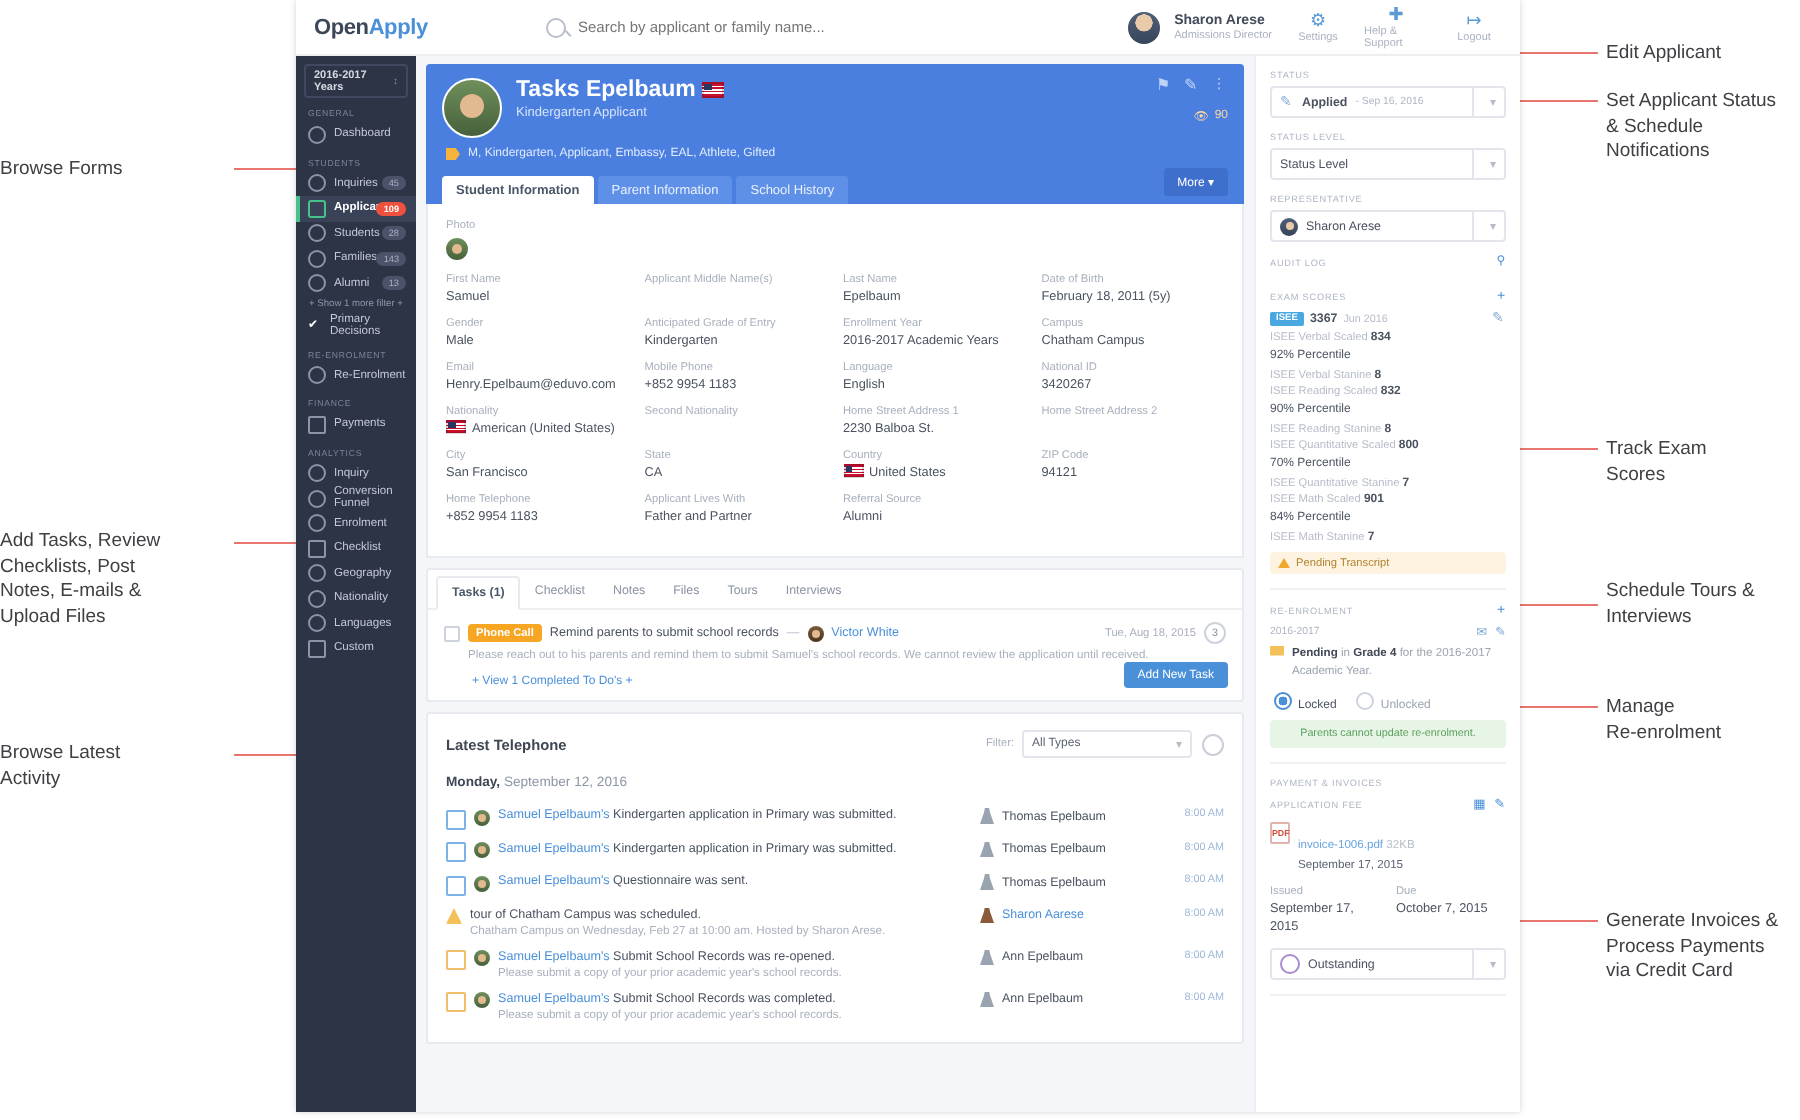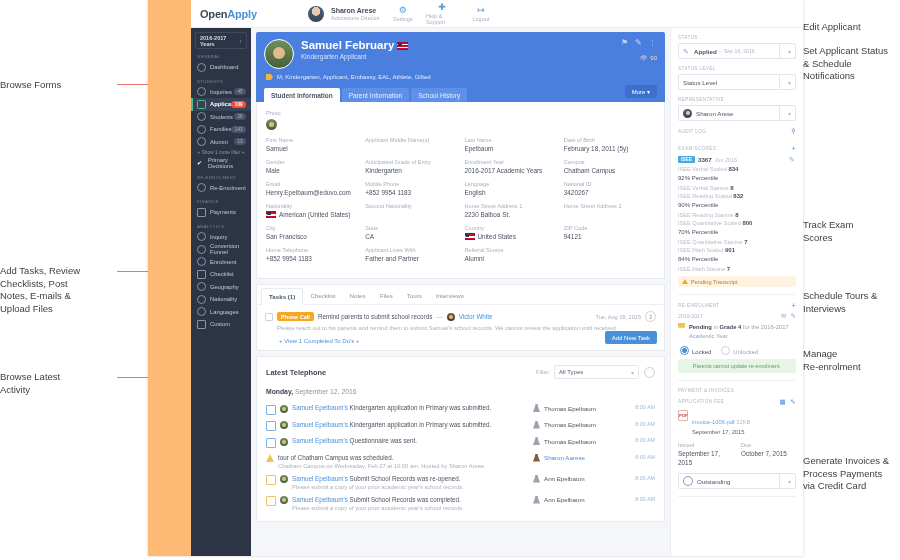--- a/index.html
+++ b/index.html
@@ -9,23 +9,22 @@
     background:#ffffff;
   }
   
   .annot{position:absolute;font-size:9.5px;color:#3f4043;line-height:12.5px;}
   .annot.r{text-align:left;}
   .annot.l{text-align:left;}
   .aline{position:absolute;height:1px;background:#e8756f;}
   
   .app{
     position:absolute;left:148px;top:0;width:612px;height:556px;
-    background:#fdba74;overflow:hidden;
+    background:#14b8a6;overflow:hidden;
     box-shadow:0 0 3px rgba(0,0,0,.18);
-    padding-left:43px;
   }
   
   .topbar{height:27px;background:#fff;display:flex;align-items:center;
           border-bottom:1px solid #eceef1;}
   .logo{width:108px;padding-left:9px;font-size:11px;font-weight:bold;color:#3c4858;letter-spacing:-.2px;}
   .logo span{color:#4a90d9;font-weight:bold;}
   .searchwrap{flex:1;display:flex;align-items:center;gap:4px;padding-left:8px;}
   .searchwrap .mag{width:8px;height:8px;border:1.2px solid #b9c0cc;border-radius:50%;position:relative;flex:none;}
   .searchwrap .mag:after{content:"";position:absolute;width:3.5px;height:1.2px;background:#b9c0cc;transform:rotate(45deg);right:-3px;bottom:0px;}
   .searchwrap input{border:0;outline:0;font-size:7.5px;color:#9aa3b0;width:200px;background:transparent;font-family:inherit;}
@@ -221,20 +220,24 @@
 Process Payments
 via Credit Card</div>
 <div class="aline" style="left:741px;top:460px;width:58px;"></div>
 
 <div class="app">
 
   <div class="topbar">
     <div class="logo">
       <span style="color:#3c4858;">Open</span><span>Apply</span>
     </div>
+    <div class="searchwrap">
+      <div class="mag"></div>
+      <input placeholder="Search by applicant or family name..." style="">
+    </div>
     <div class="topuser">
       <div class="uav"></div>
       <div>
         <div class="uname">Sharon Arese</div>
         <div class="urole">Admissions Director</div>
       </div>
       <div class="ticon">
         <div class="g">⚙</div>
         <div class="t">Settings</div>
       </div>
@@ -342,21 +345,21 @@
       </div>
     </div>
 
     <div class="main">
       <div class="mainpad">
 
         <div class="hero">
           <div class="heroflex">
             <div class="savatar"></div>
             <div style="flex:1;">
-              <div class="sname"><span>Samuel February</span><span class="flag"></span></div>
+              <div class="sname"><span>Tasks Epelbaum</span><span class="flag"></span></div>
               <div class="ssub">Kindergarten Applicant</div>
             </div>
           </div>
           <div class="heroicons">
             <div class="hi">⚑</div>
             <div class="hi">✎</div>
             <div class="hi" style="font-size:7px;">⋮</div>
           </div>
           <div class="views">
             <span>👁</span>

